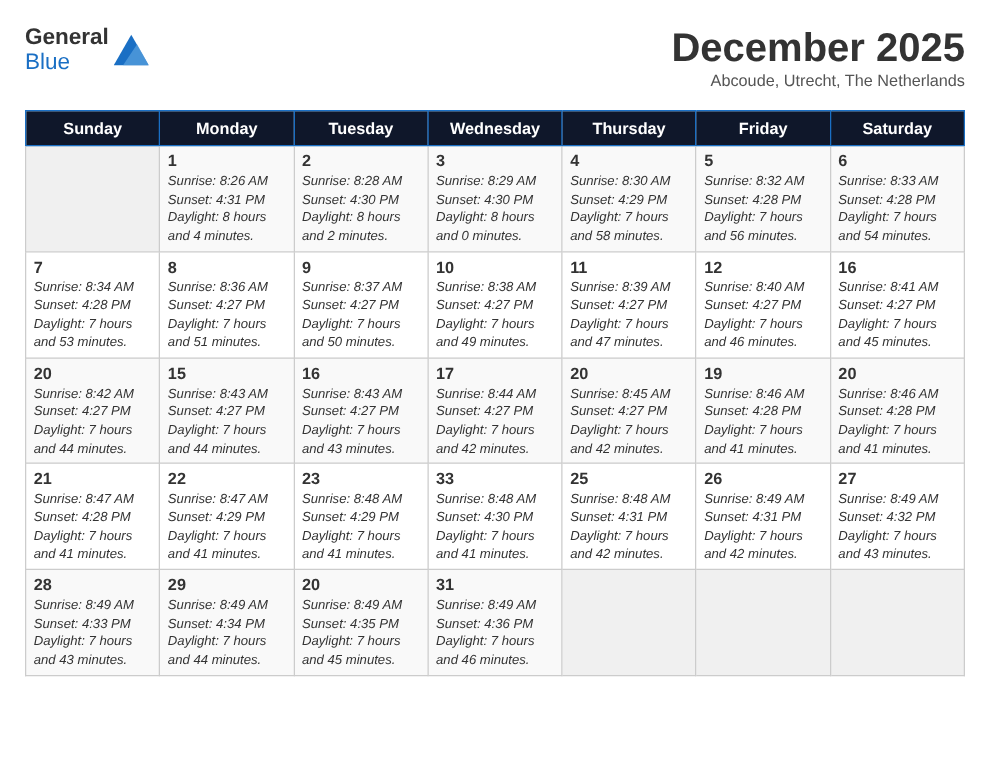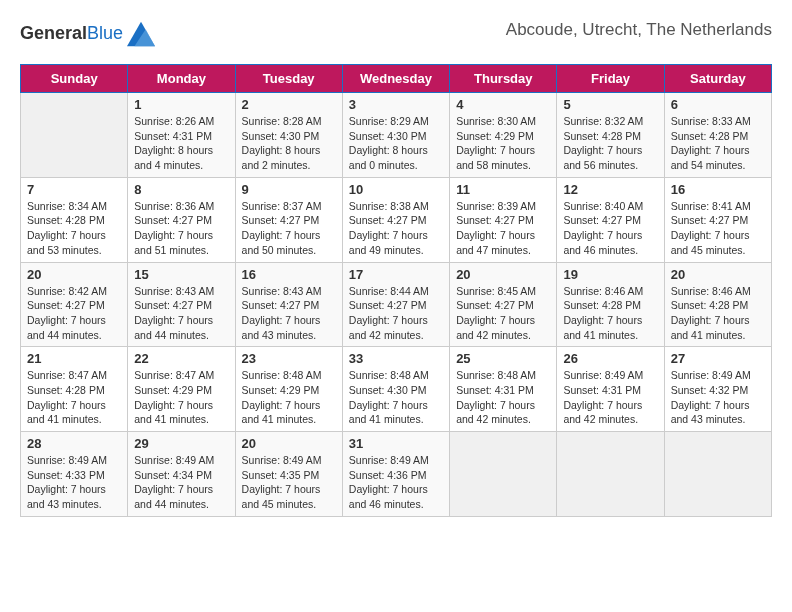--- a/index.html
+++ b/index.html
@@ -15,21 +15,21 @@
       justify-content: space-between;
       align-items: flex-start;
       margin-bottom: 16px;
     }
     .logo {
       display: flex;
       align-items: center;
     }
     .logo-text {
       display: flex;
-      flex-direction: row;
+      flex-direction: column;
       line-height: 1.1;
     }
     .logo-general {
       font-size: 18px;
       font-weight: bold;
       color: #333;
     }
     .logo-blue {
       font-size: 18px;
       font-weight: normal;
@@ -42,29 +42,29 @@
     }
     .title-block {
       text-align: right;
     }
     .main-title {
       font-size: 32px;
       font-weight: bold;
       color: #333;
     }
     .subtitle {
-      font-size: 17px;
+      font-size: 13px;
       color: #555;
     }
     .calendar {
       width: 100%;
       border-collapse: collapse;
     }
     .calendar thead tr th {
-      background-color: #be185d;
+      background-color: #0f172a;
       color: #fff;
       text-align: center;
       padding: 6px 4px;
       font-size: 13px;
       border: 1px solid #1a6fc4;
     }
     .calendar tbody tr td {
       border: 1px solid #ccc;
       vertical-align: top;
       padding: 4px 6px;
@@ -76,20 +76,21 @@
     .day-number {
       font-size: 13px;
       font-weight: bold;
       display: block;
       margin-bottom: 2px;
     }
     .day-info {
       font-size: 10.5px;
       line-height: 1.4;
       color: #333;
+      font-style: italic;
     }
     .calendar tbody tr:nth-child(odd) td {
       background-color: #f9f9f9;
     }
     .calendar tbody tr:nth-child(even) td {
       background-color: #fff;
     }
     .empty-cell {
       background-color: #f0f0f0 !important;
     }
@@ -102,20 +103,21 @@
     <div class="logo-text">
       <span class="logo-general">General</span>
       <span class="logo-blue">Blue</span>
     </div>
     <svg class="logo-icon" viewBox="0 0 30 30" xmlns="http://www.w3.org/2000/svg">
       <polygon points="0,28 15,2 30,28" fill="#1a6fc4"></polygon>
       <polygon points="8,28 20,10 30,28" fill="#5ba3e0" opacity="0.7"></polygon>
     </svg>
   </div>
   <div class="title-block">
+    <div class="main-title">December 2025</div>
     <div class="subtitle">Abcoude, Utrecht, The Netherlands</div>
   </div>
 </div>
 
 <table class="calendar">
   <thead>
     <tr>
     <th>Sunday</th>
         <th>Monday</th>
         <th>Tuesday</th>

